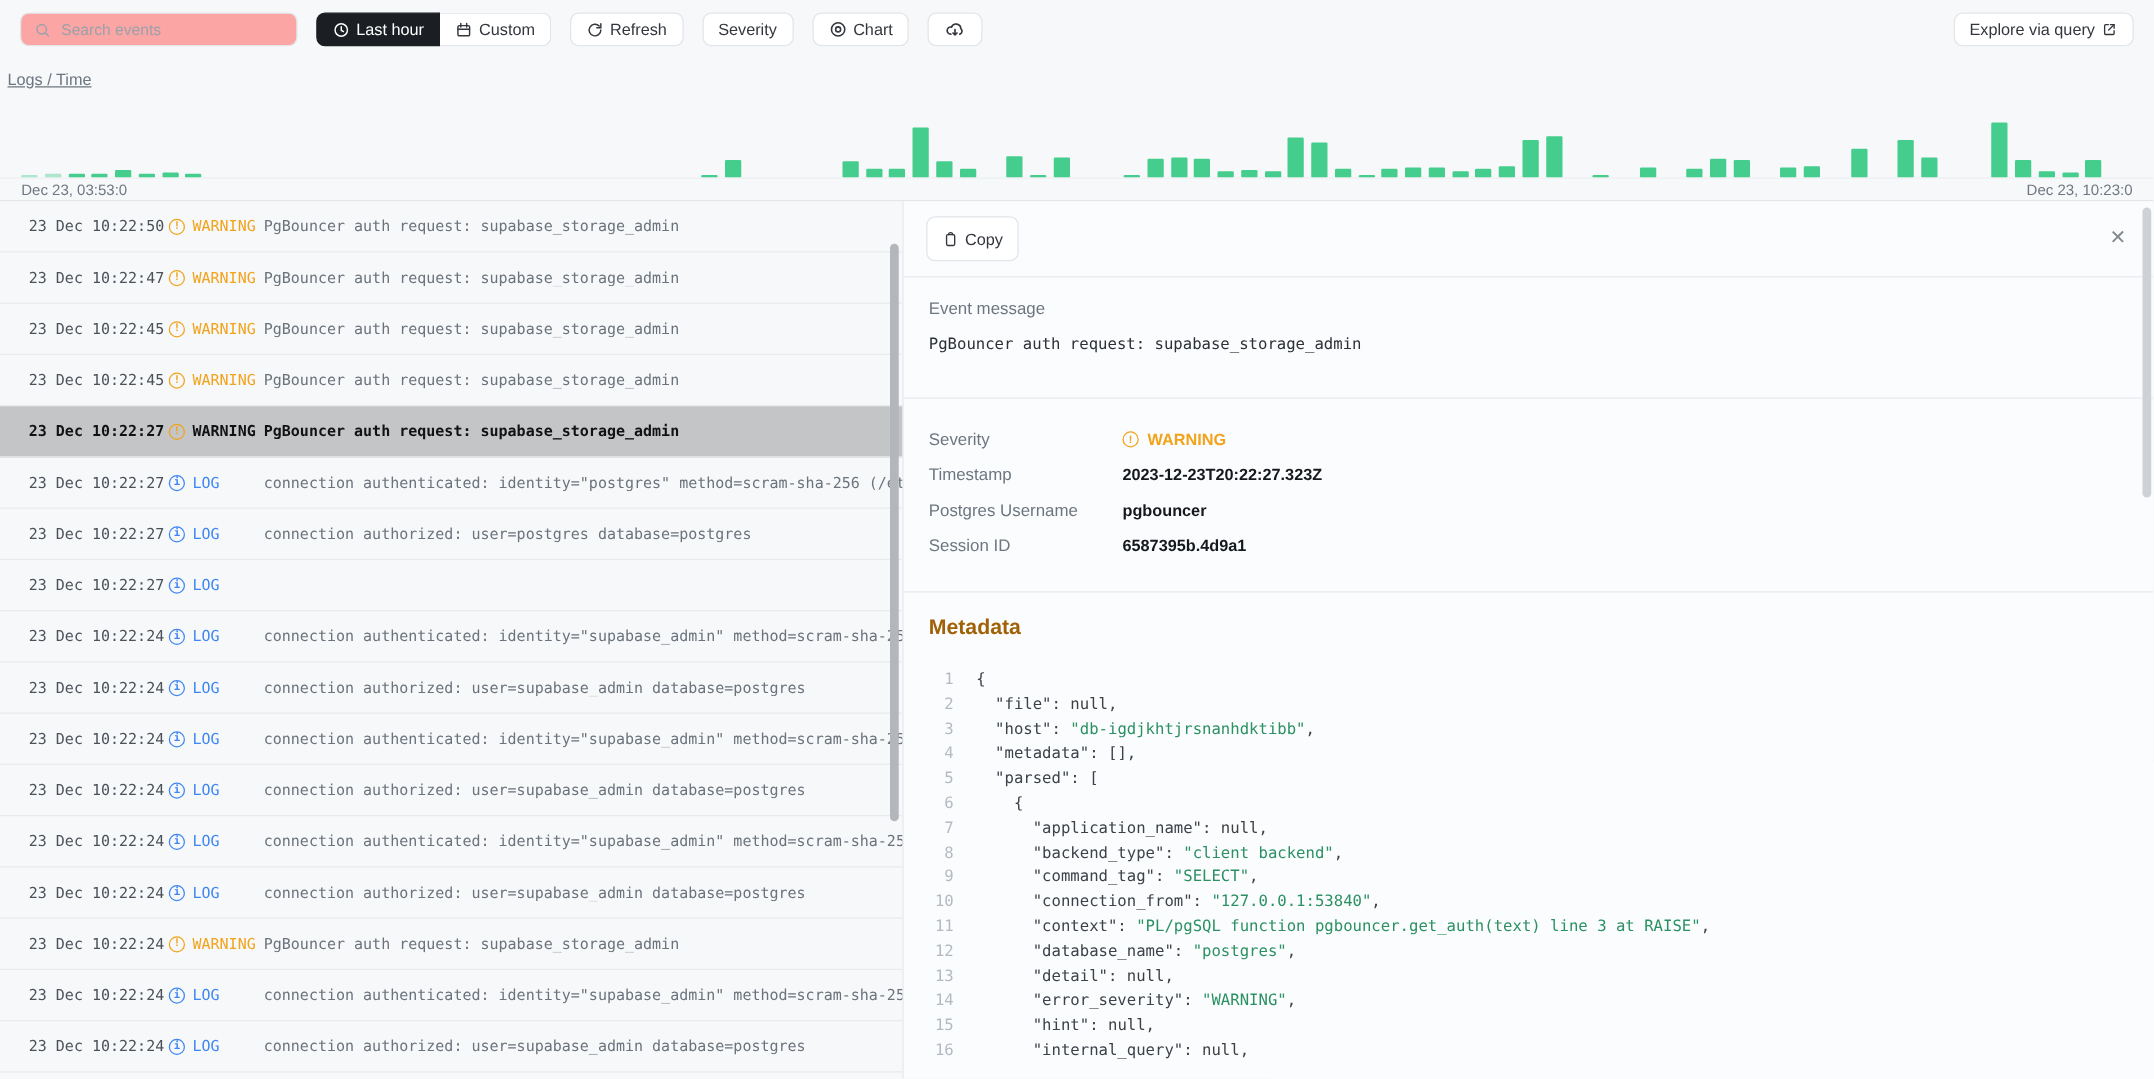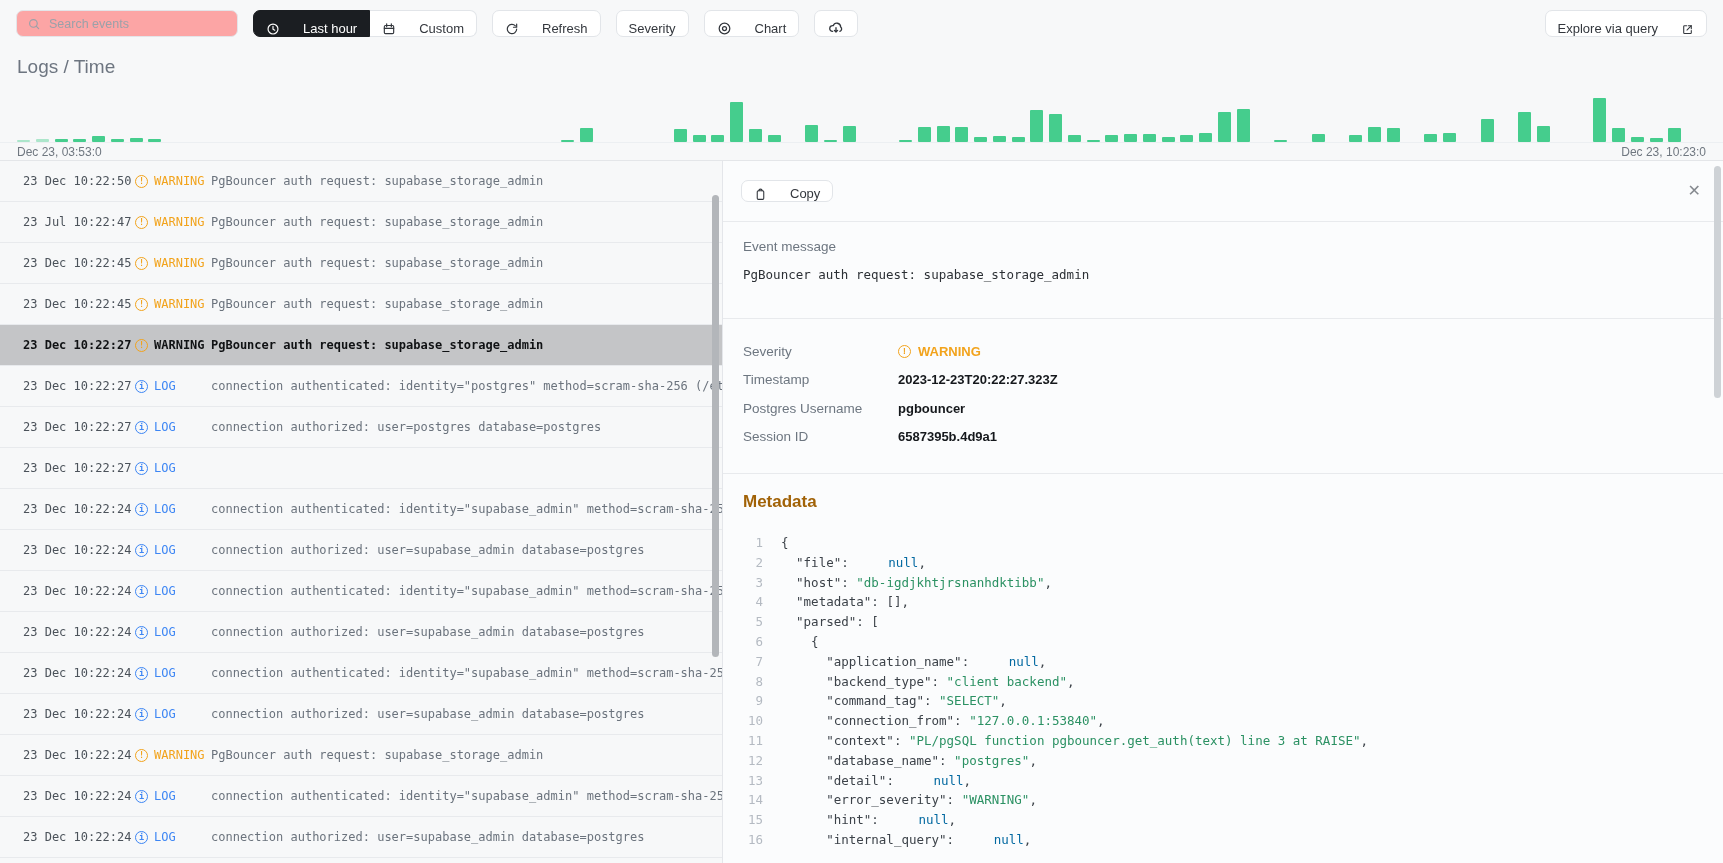--- a/index.html
+++ b/index.html
@@ -9,35 +9,35 @@
   .mono{ font-family:"DejaVu Sans Mono", monospace; }
 
   
   .toolbar{ height:47px; display:flex; align-items:center; padding:0 16px; gap:15px; }
   .search{ width:222px; height:27px; background:#fca5a5; border:1px solid #e3e5e9;
            border-radius:7px; display:flex; align-items:center; padding:0 10px; gap:8px;justify-content:space-between; }
   .search svg{ flex:none; stroke:#9aa1a9; }
   .search input{ border:none; outline:none; background:transparent; width:100%;
                  font-size:12.5px; color:#374151; font-family:"Liberation Sans",sans-serif;}
   .search input::placeholder{ color:#9aa1a9; }
-  .btn{ height:27px; display:inline-flex; align-items:flex-end; gap:23px; padding:0 12px;
+  .btn{ height:27px; display:inline-flex; align-items:center; gap:5px; padding:0 12px;
         background:#ffffff; border:1px solid #e2e5e9; border-radius:7px; font-size:13px;
         color:#33373d; font-weight:500; cursor:pointer; white-space:nowrap;
         font-family:"Liberation Sans",sans-serif;}
   .btn svg{ stroke:currentColor; flex:none; }
   .btn.dark{ background:#1b1e22; border-color:#1b1e22; color:#fff; }
   .seg{ display:flex; }
   .seg .btn:first-child{ border-radius:7px 0 0 7px; }
   .seg .btn:last-child{ border-radius:0 7px 7px 0; border-left:none; }
   .icon-only{ padding:0 13px; }
   .spacer{ flex:1; }
 
   
   .chart-wrap{ height:114px; position:relative; }
-  .breadcrumb{ position:absolute; top:9px; left:17px; font-size:19px; color:#6d7580; }
+  .breadcrumb{ position:absolute; top:9px; left:6px; font-size:13px; color:#6d7580;text-decoration:underline; }
   .bars{ position:absolute; left:17px; right:16px; bottom:19px; height:60px;
          display:flex; align-items:flex-end; }
   .bar-slot{ flex:0 0 18.78px; display:flex; align-items:flex-end; height:100%; }
   .bar{ width:13px; background:#45cd8d; border-radius:1px; }
   .bar.muted{ opacity:.42; }
   .baseline{ position:absolute; left:0; right:0; bottom:18px; height:1px; background:#eceff2; }
   .axis{ position:absolute; left:0; right:0; bottom:0; height:18px; display:flex;
          justify-content:space-between; align-items:center; padding:0 17px;
          font-size:12px; color:#6f7780; border-bottom:1px solid #e4e6e9;margin-top:12px; }
 
@@ -76,21 +76,21 @@
   .dvalue{ font-size:13px; font-weight:600; color:#15181c; }
   .dvalue.sev-val{ color:#f2a31c; display:flex; align-items:center; gap:7px; }
   .section-meta{ padding:18px 20px 0; }
   .meta-title{ font-size:17px; font-weight:600; color:#a16207; }
   .code{ margin-top:21px; font-size:12.5px; line-height:19.8px; }
   .code-line{ display:flex; }
   .ln{ width:20px; text-align:right; margin-right:18px; color:#b4bac2; flex:none; }
   .code-content{ white-space:pre; }
   .c-p,.c-k{ color:#3c4249; }
   .c-s{ color:#2b9163; }
-  .c-n{ color:#0369a1;margin-left:32px; }
+  .c-n{ color:#404040; }
   .panel-thumb{ position:absolute; right:2px; top:5px; width:7px; height:232px;
                 background:#ced2d6; border-radius:4px; }
 </style>
 </head>
 <body>
 
 <div class="app">
 
   <header class="toolbar">
     <div class="search">
@@ -361,21 +361,21 @@
     <div class="loglist" id="loglist">
         <div class="log-row mono">
           <span class="ts">23 Dec 10:22:50</span>
           <span class="sev warning">
             <span class="sev-ic">!</span>
             <span class="sev-label">WARNING</span>
           </span>
           <span class="msg">PgBouncer auth request: supabase_storage_admin</span>
         </div>
         <div class="log-row mono">
-          <span class="ts">23 Jul 10:22:47</span>
+          <span class="ts">23 Dec 10:22:47</span>
           <span class="sev warning">
             <span class="sev-ic">!</span>
             <span class="sev-label">WARNING</span>
           </span>
           <span class="msg">PgBouncer auth request: supabase_storage_admin</span>
         </div>
         <div class="log-row mono">
           <span class="ts">23 Dec 10:22:45</span>
           <span class="sev warning">
             <span class="sev-ic">!</span>
@@ -496,21 +496,21 @@
         </div>
         <div class="log-row mono">
           <span class="ts"></span>
           <span class="msg"></span>
         </div>
         <div class="list-thumb"></div>
       </div>
 
     <aside class="detail">
       <div class="panel-head">
-        <button class="btn" style="height:22px;">
+        <button class="btn" style="height:36px;">
           <svg width="13" height="13" viewBox="0 0 24 24" fill="none" stroke-width="2" stroke-linecap="round" stroke-linejoin="round">
               <rect x="6" y="5" width="12" height="16" rx="2"></rect>
               <path d="M9 5a3 3 0 0 1 6 0"></path>
             </svg>
           <span>Copy</span>
         </button>
         <button class="close-btn">✕</button>
       </div>
 
       <div class="section-em">

